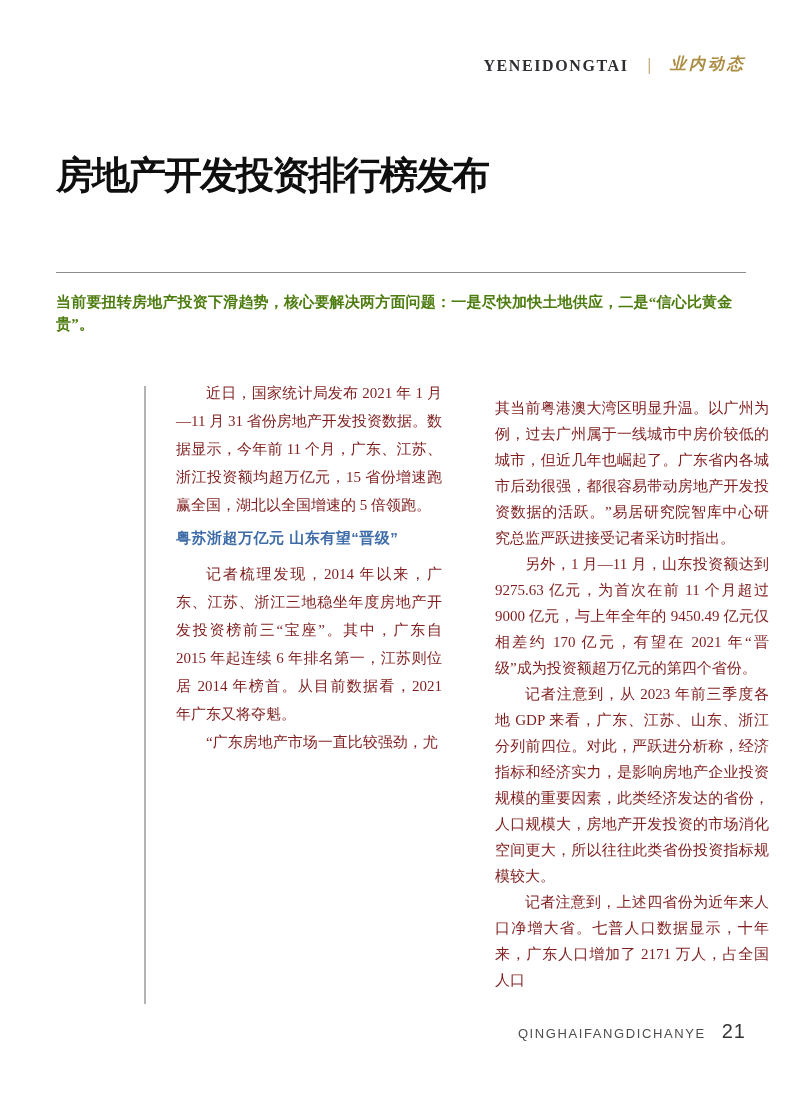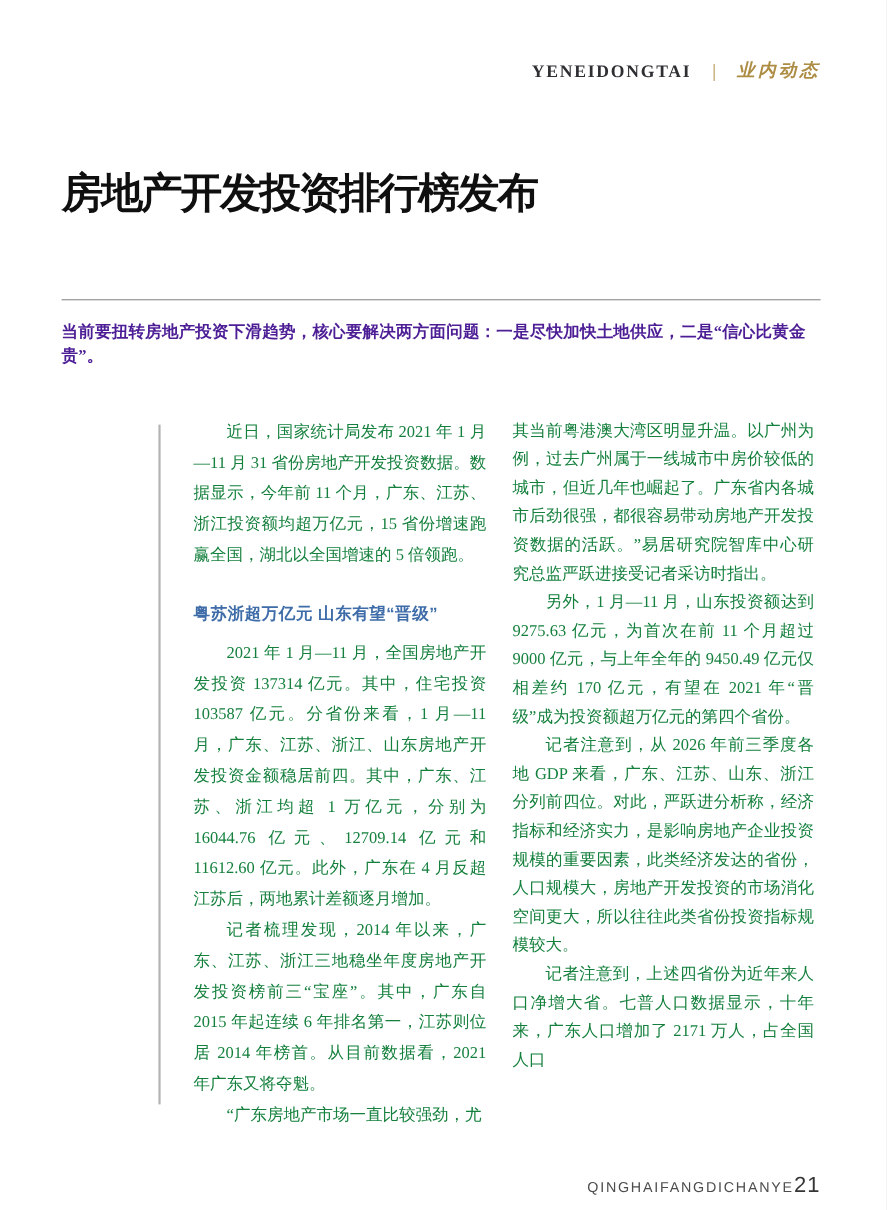--- a/index.html
+++ b/index.html
@@ -74,21 +74,21 @@
   }
   .standfirst {
     position: absolute;
     top: 291px;
     left: 56px;
     width: 696px;
     margin: 0;
     font-size: 15px;
     font-weight: bold;
     letter-spacing: 0.2px;
-    color: #4c1d95;
+    color: #4d7c0f;
     line-height: 22px;
   }
 
   
   .vline {
     position: absolute;
     left: 144px;
     top: 386px;
     width: 2px;
     height: 618px;
@@ -96,52 +96,53 @@
   }
   .col {
     position: absolute;
     top: 379px;
     text-align: justify;
     text-justify: inter-ideograph;
   }
   .col p {
     margin: 0;
     font-size: 15px;
-    color: #15803d;
+    color: #7f1d1d;
   }
   .col-left {
     left: 176px;
     width: 266px;
   }
   .col-left p { line-height: 28px; }
   .col-right {
-    left: 466px;
+    left: 495px;
     width: 274px;
+    margin-top: 16px;
   }
   .col-right p { line-height: 26px; }
   .indent { text-indent: 2em; }
   .subhead {
-    margin: 30px 0 12px 0;
+    margin: 10px 0 12px 0;
     font-family: "Liberation Sans", sans-serif;
     font-size: 15px;
     font-weight: bold;
     letter-spacing: 0.5px;
     color: var(--blue, #3e6ca8);
   }
 
   
   .footer {
     position: absolute;
     top: 1020px;
     right: 60px;
     display: flex;
     align-items: baseline;
+    gap: 16px;
     font-family: "Liberation Sans", sans-serif;
     white-space: nowrap;
-    margin-top: 47px;
   }
   .footer .journal {
     font-size: 13px;
     letter-spacing: 1.6px;
     color: #4d4d4d;
   }
   .footer .pagenum {
     font-size: 20px;
     letter-spacing: 1px;
     color: #353535;
@@ -163,29 +164,28 @@
 
   <hr class="rule">
 
   <p class="standfirst">当前要扭转房地产投资下滑趋势，核心要解决两方面问题：一是尽快加快土地供应，二是“信心比黄金贵”。</p>
 
   <div class="vline"></div>
 
   <div class="col col-left">
     <p class="indent">近日，国家统计局发布 2021 年 1 月—11 月 31 省份房地产开发投资数据。数据显示，今年前 11 个月，广东、江苏、浙江投资额均超万亿元，15 省份增速跑赢全国，湖北以全国增速的 5 倍领跑。</p>
     <h2 class="subhead">粤苏浙超万亿元 山东有望“晋级”</h2>
-    <p class="indent">2021 年 1 月—11 月，全国房地产开发投资 137314 亿元。其中，住宅投资 103587 亿元。分省份来看，1 月—11 月，广东、江苏、浙江、山东房地产开发投资金额稳居前四。其中，广东、江苏、浙江均超 1 万亿元，分别为 16044.76 亿元、12709.14 亿元和 11612.60 亿元。此外，广东在 4 月反超江苏后，两地累计差额逐月增加。</p>
     <p class="indent">记者梳理发现，2014 年以来，广东、江苏、浙江三地稳坐年度房地产开发投资榜前三“宝座”。其中，广东自 2015 年起连续 6 年排名第一，江苏则位居 2014 年榜首。从目前数据看，2021 年广东又将夺魁。</p>
     <p class="indent">“广东房地产市场一直比较强劲，尤</p>
   </div>
 
   <div class="col col-right">
     <p>其当前粤港澳大湾区明显升温。以广州为例，过去广州属于一线城市中房价较低的城市，但近几年也崛起了。广东省内各城市后劲很强，都很容易带动房地产开发投资数据的活跃。”易居研究院智库中心研究总监严跃进接受记者采访时指出。</p>
     <p class="indent">另外，1 月—11 月，山东投资额达到 9275.63 亿元，为首次在前 11 个月超过 9000 亿元，与上年全年的 9450.49 亿元仅相差约 170 亿元，有望在 2021 年“晋级”成为投资额超万亿元的第四个省份。</p>
-    <p class="indent">记者注意到，从 2026 年前三季度各地 GDP 来看，广东、江苏、山东、浙江分列前四位。对此，严跃进分析称，经济指标和经济实力，是影响房地产企业投资规模的重要因素，此类经济发达的省份，人口规模大，房地产开发投资的市场消化空间更大，所以往往此类省份投资指标规模较大。</p>
+    <p class="indent">记者注意到，从 2023 年前三季度各地 GDP 来看，广东、江苏、山东、浙江分列前四位。对此，严跃进分析称，经济指标和经济实力，是影响房地产企业投资规模的重要因素，此类经济发达的省份，人口规模大，房地产开发投资的市场消化空间更大，所以往往此类省份投资指标规模较大。</p>
     <p class="indent">记者注意到，上述四省份为近年来人口净增大省。七普人口数据显示，十年来，广东人口增加了 2171 万人，占全国人口</p>
   </div>
 
   <div class="footer">
     <span class="journal">QINGHAIFANGDICHANYE</span>
     <span class="pagenum">21</span>
   </div>
 
 </div>
 

